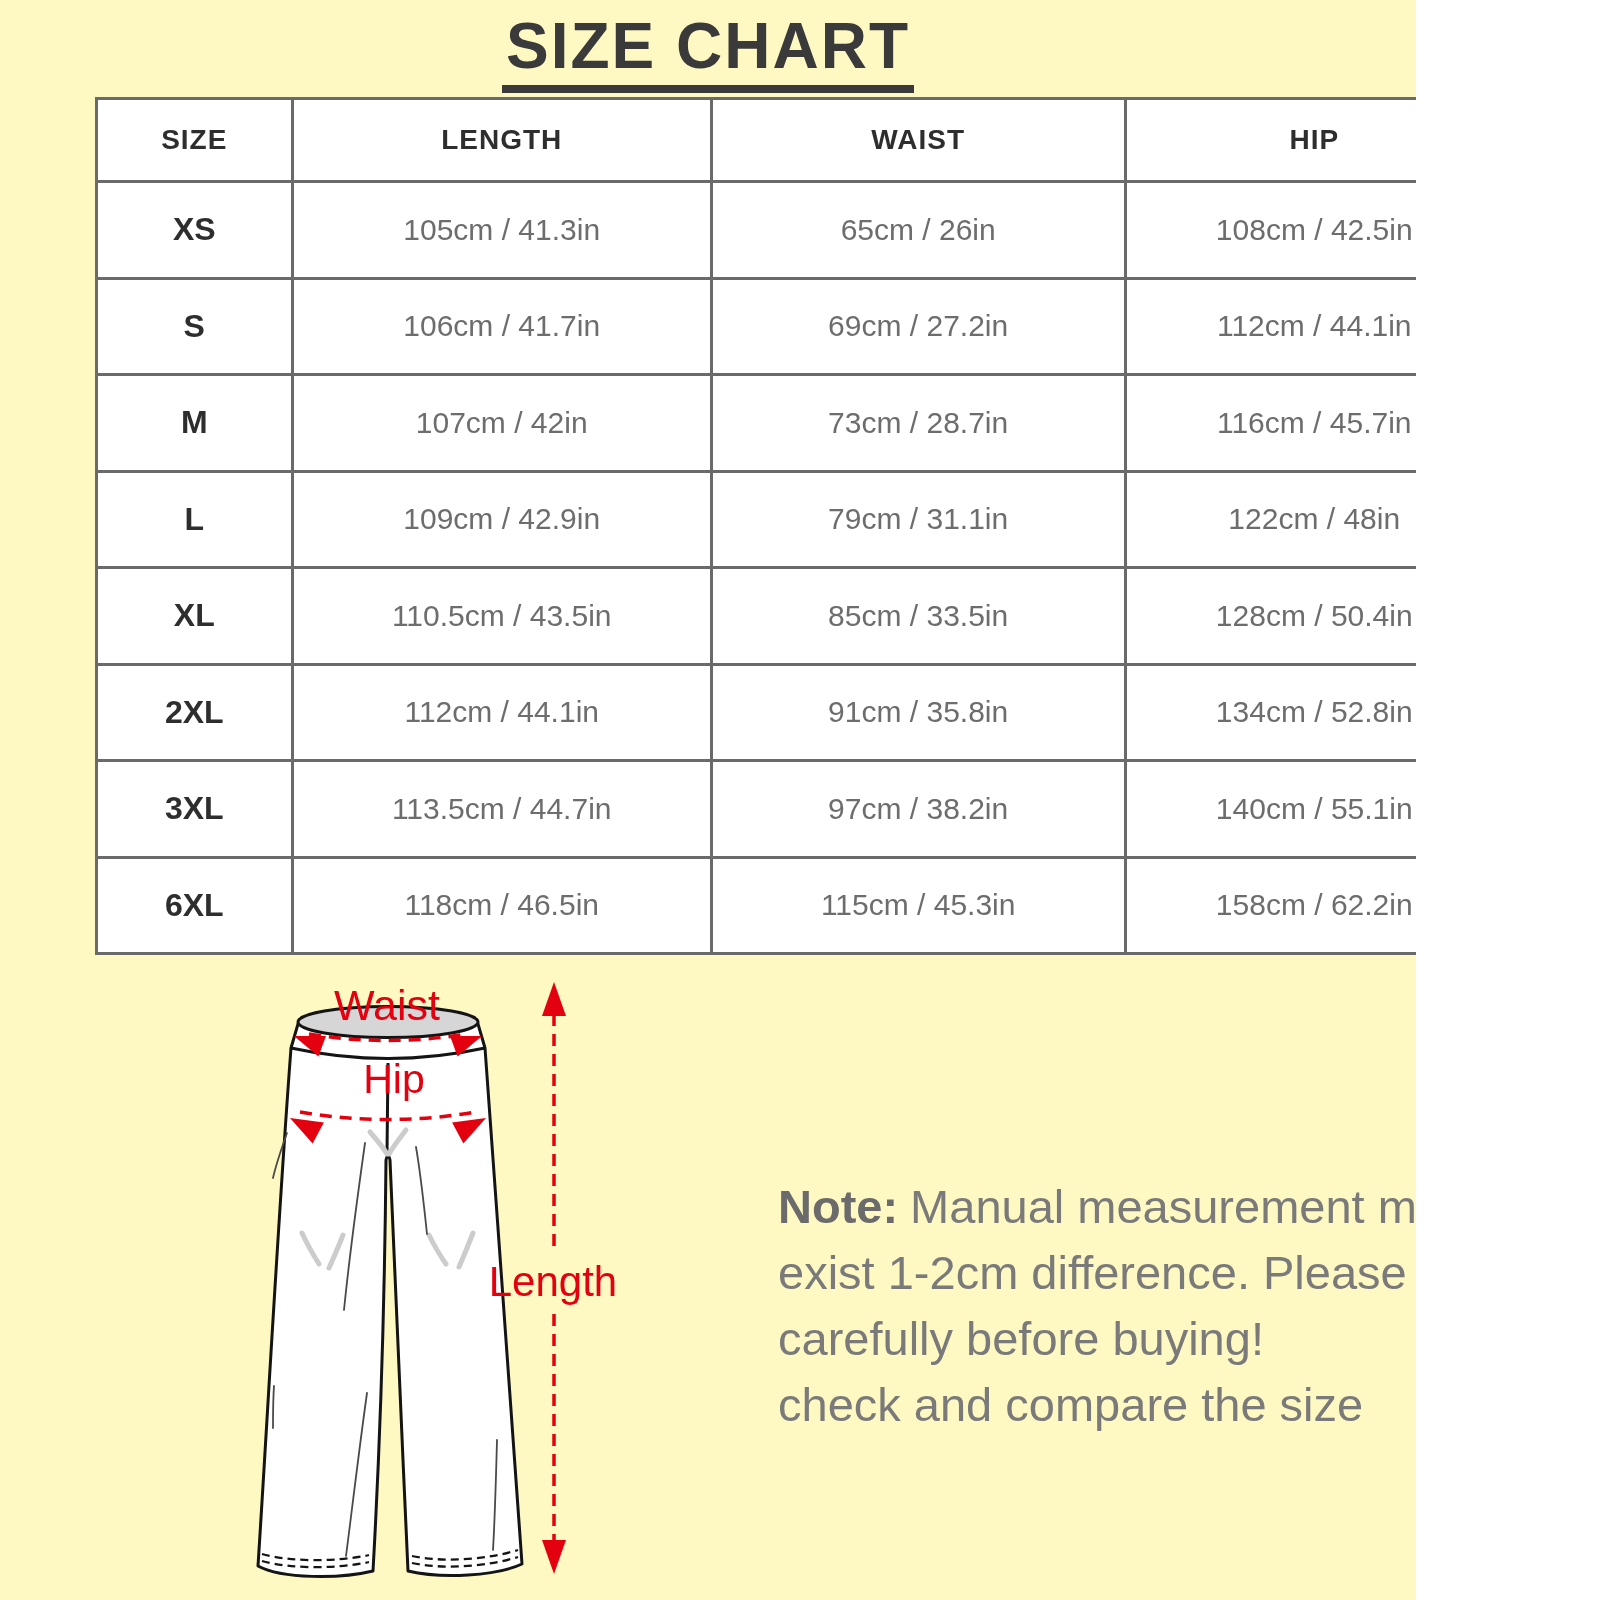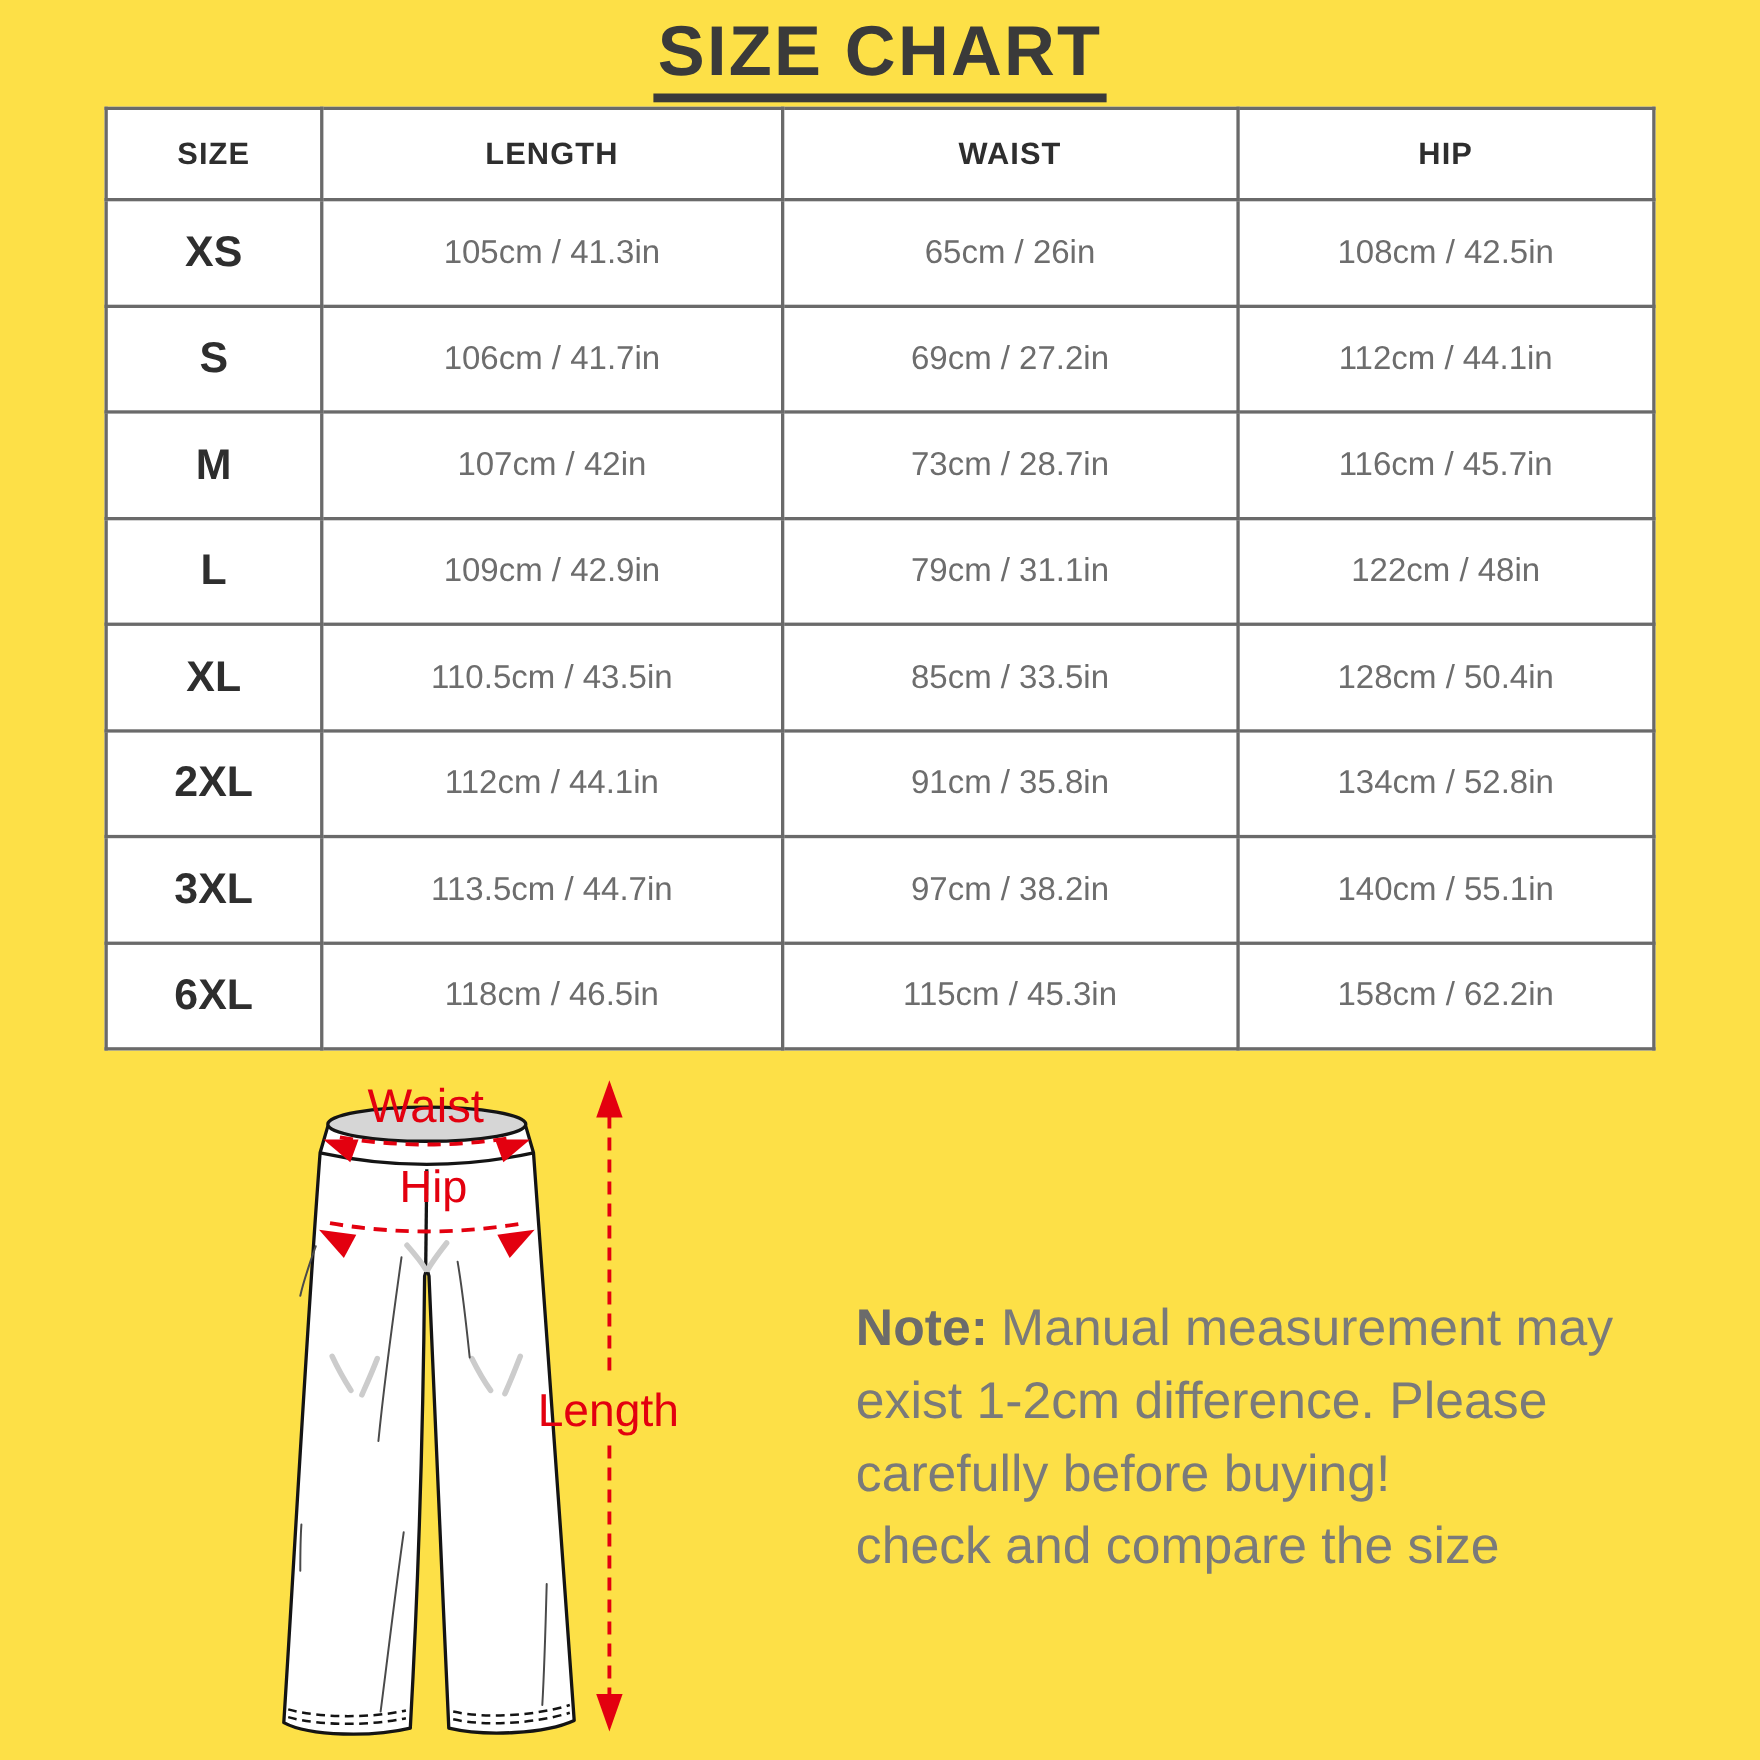--- a/index.html
+++ b/index.html
@@ -1,30 +1,30 @@
 <!DOCTYPE html>
 <html style="--accent-red: #e3000f; --shade-gray: #d6d6d6;"><head>
 <meta charset="utf-8">
 <style>
   html,body{margin:0;padding:0;background:#ffffff;}
-  .page{position:relative;width:1600px;height:1600px;background:#fde047;overflow:hidden;
+  .page{position:relative;width:1416px;height:1600px;background:#fef9c3;overflow:hidden;
         font-family:"Liberation Sans", sans-serif;}
 
   
   .title-wrap{position:absolute;top:14px;left:0;width:100%;text-align:center;}
   .page-title{display:inline-block;margin:0;font-size:64px;font-weight:bold;color:#3a3a3a;
               letter-spacing:2px;border-bottom:8px solid #3a3a3a;padding:0 4px 7px 4px;line-height:1.0;}
 
   
   table.size-table{position:absolute;left:95px;top:97px;width:1410px;height:858px;
                    border-collapse:collapse;table-layout:fixed;text-align:center;background:#fff;}
   table.size-table th, table.size-table td{border:3px solid #6a6a6a;padding:0;vertical-align:middle;}
   table.size-table th{height:80px;font-size:28px;font-weight:bold;color:#2e2e2e;letter-spacing:1px;}
   table.size-table td{font-size:30px;color:#6d6d6d;font-weight:normal;}
-  table.size-table td.size-col{font-size:39px;font-weight:bold;color:#2e2e2e;}
+  table.size-table td.size-col{font-size:32px;font-weight:bold;color:#2e2e2e;}
 
   
   .pants-svg{position:absolute;left:230px;top:950px;width:440px;height:650px;}
   .outline{fill:#ffffff;stroke:#141414;stroke-width:3;stroke-linejoin:round;}
   .linework{fill:none;stroke:#141414;stroke-width:3;}
   .shade{fill:var(--shade-gray);stroke:#141414;stroke-width:3;}
   .soft{fill:none;stroke:#cccccc;stroke-width:5;stroke-linecap:round;}
   .crease{fill:none;stroke:#4a4a4a;stroke-width:1.8;stroke-linecap:round;}
   .stitch{fill:none;stroke:#141414;stroke-width:2.3;stroke-dasharray:8 5;}
   .red-dash{fill:none;stroke:var(--accent-red);stroke-width:3.5;stroke-dasharray:12 8;}

